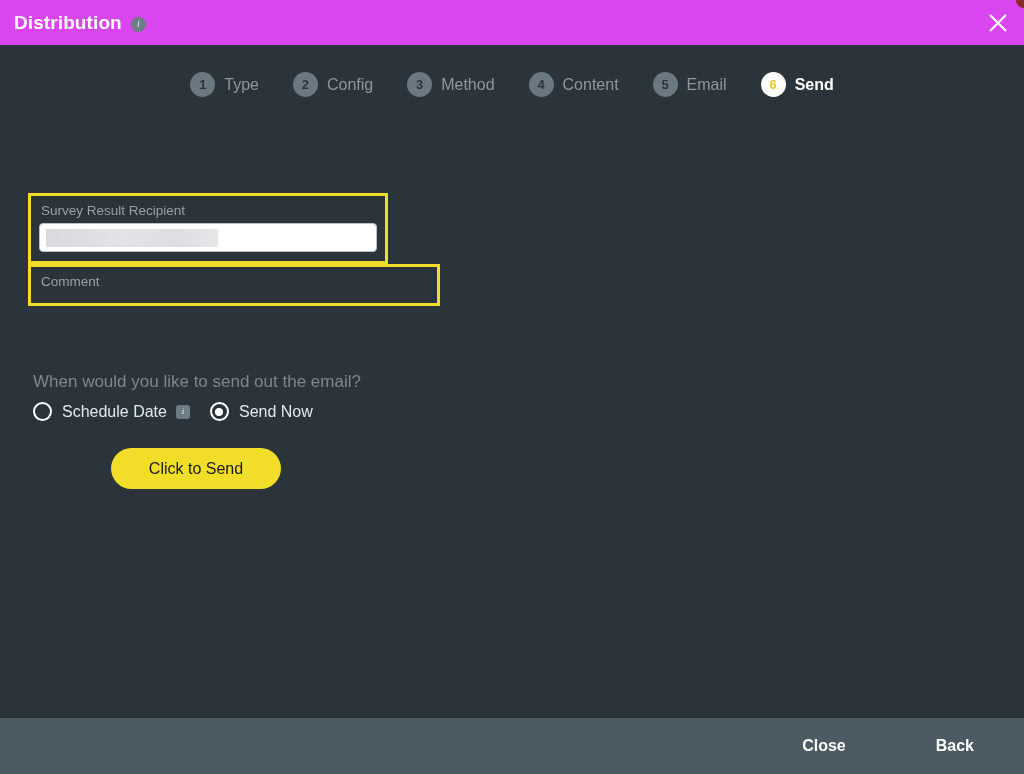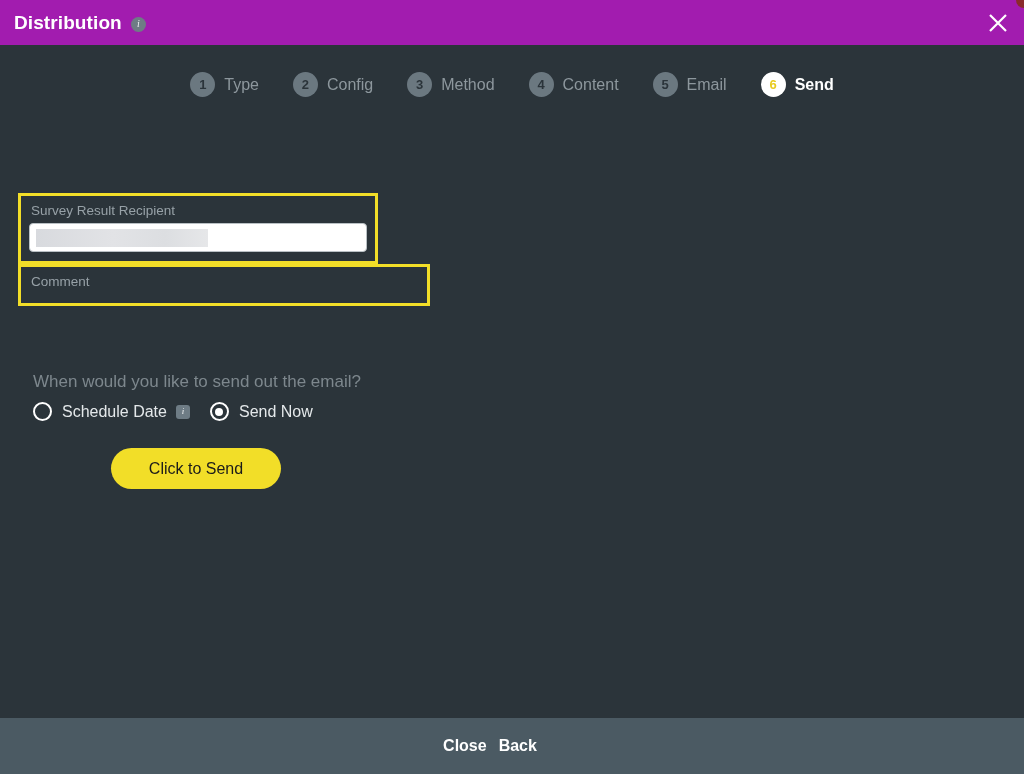--- a/index.html
+++ b/index.html
@@ -16,21 +16,21 @@
     background: #2b343a;
     display: flex;
     flex-direction: column;
   }
 
   
   .titlebar {
     position: relative;
     height: 45px;
     flex: 0 0 45px;
-    background: #a21caf;
+    background: #d946ef;
     display: flex;
     align-items: center;
     padding: 0 0 0 14px;
   }
   .title-text {
     color: #ffffff;
     font-size: 19px;
     font-weight: bold;
     letter-spacing: .1px;
   }
@@ -112,21 +112,21 @@
     color: #e8cb1f;
   }
   .step.active .step-label {
     color: #ffffff;
     font-weight: bold;
   }
 
   
   .field-group {
     position: absolute;
-    left: 18px;
+    left: 28px;
     border: 3px solid #f2de28;
     background: #2b343a;
     padding: 6px 8px 9px 8px;
   }
   #group-recipient { top: 148px; width: 360px; }
   #group-comment   { top: 219px; width: 412px; }
 
   .field-label {
     color: #97a1a7;
     font-size: 13.5px;
@@ -229,22 +229,23 @@
     cursor: pointer;
   }
 
   
   .footer {
     flex: 0 0 56px;
     height: 56px;
     background: #4b5a63;
     display: flex;
     align-items: center;
-    justify-content: center;
+    justify-content: flex-end;
     padding-right: 44px;
+    gap: 78px;
   }
   .footer-btn {
     background: none;
     border: none;
     color: #ffffff;
     font-size: 16px;
     font-weight: bold;
     font-family: "Liberation Sans", sans-serif;
     cursor: pointer;
     padding: 4px 6px;

